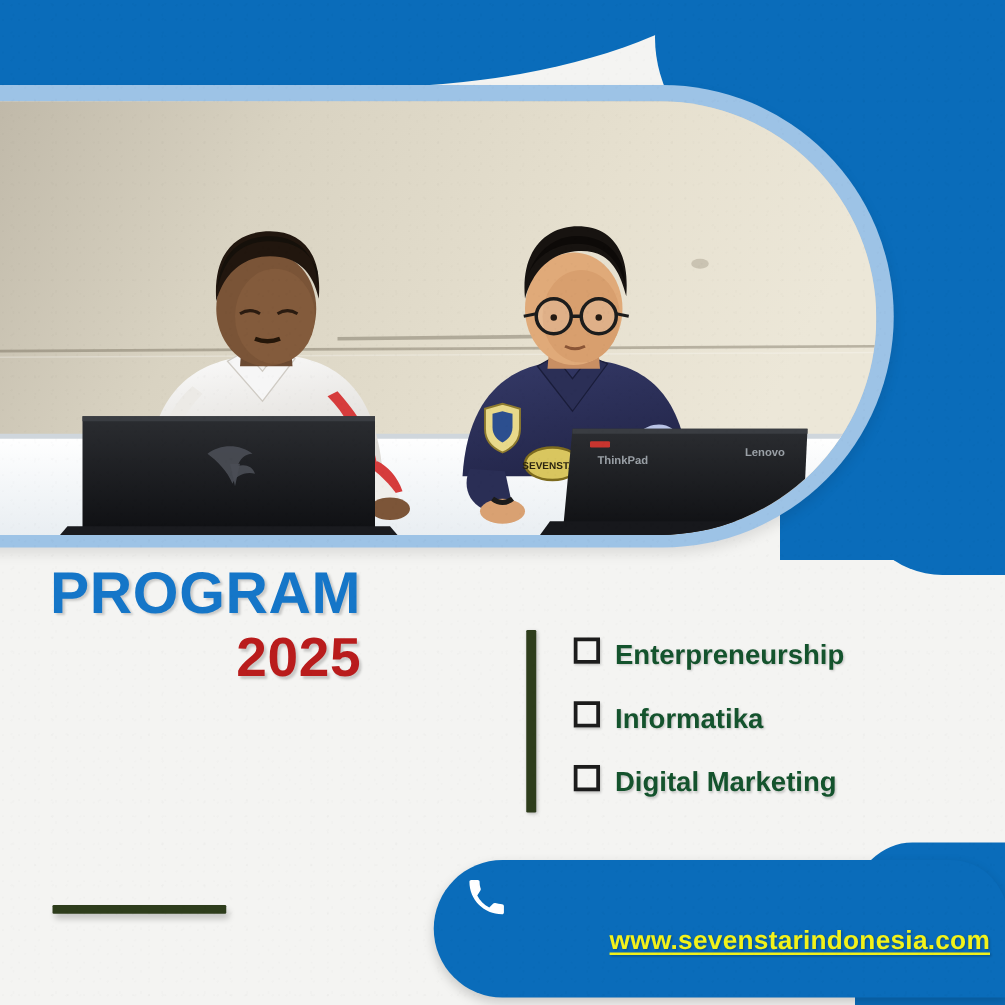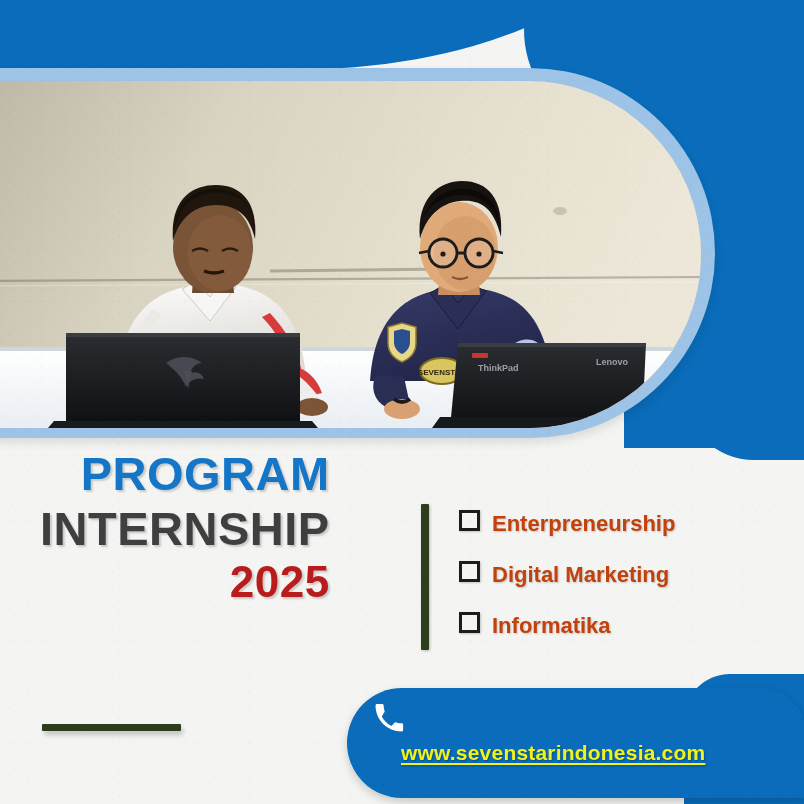--- a/index.html
+++ b/index.html
@@ -166,21 +166,21 @@
   }
   .list-items {
     margin-left: 30px;
     margin-top: 6px;
   }
   .list-item {
     display: flex;
     align-items: baseline;
     font-size: 22px;
     font-weight: 700;
-    color: #c2410c;
+    color: #14532d;
     line-height: 1;
     margin-bottom: 26px;
     text-shadow: 1px 1px 2px rgba(0,0,0,0.20);
     white-space: nowrap;
   }
   .list-item:last-child { margin-bottom: 0; }
   .li-box {
     display: inline-block;
     width: 15px;
     height: 15px;
@@ -237,21 +237,21 @@
   .phone-number {
     font-size: 40px;
     font-weight: 700;
     color: #ffffff;
     letter-spacing: 0.5px;
     line-height: 1;
     text-shadow: 2px 2px 3px rgba(0,0,0,0.25);
   }
   .website {
     margin-top: 7px;
-    text-align: left;
+    text-align: right;
     padding-left: 28px;
     font-size: 21px;
     font-weight: 700;
     color: #f2f21a;
     letter-spacing: 0.2px;
     text-decoration: underline;
     text-underline-offset: 3px;
     text-shadow: 1px 1px 2px rgba(0,0,0,0.28);
   }
 
@@ -408,38 +408,37 @@
           <rect x="502" y="272" width="16" height="5" rx="1" fill="#c8352f"></rect>
           <text x="508" y="290" font-family="'Liberation Sans', sans-serif" font-size="9" font-weight="700" fill="#9aa0a6">ThinkPad</text>
           <text x="642" y="284" font-family="'Liberation Sans', sans-serif" font-size="9" font-weight="700" fill="#9aa0a6" text-anchor="middle">Lenovo</text>
         </g>
       </svg>
     </div>
   </div>
 
   <div class="headline">
     <div class="h-program">PROGRAM</div>
-    <div class="h-internship">INTERNSHIP</div>
     <div class="h-year">2025</div>
   </div>
 
   <div class="list-block">
     <div class="list-rule"></div>
     <div class="list-items">
       <div class="list-item">
         <span class="li-box"></span>
         <span>Enterpreneurship</span>
       </div>
       <div class="list-item">
         <span class="li-box"></span>
-        <span>Digital Marketing</span>
+        <span>Informatika</span>
       </div>
       <div class="list-item">
         <span class="li-box"></span>
-        <span>Informatika</span>
+        <span>Digital Marketing</span>
       </div>
     </div>
   </div>
 
   <div class="green-rule"></div>
 
   <div class="corner-accent"></div>
 
   <div class="contact-bar">
     <div class="contact-inner">

